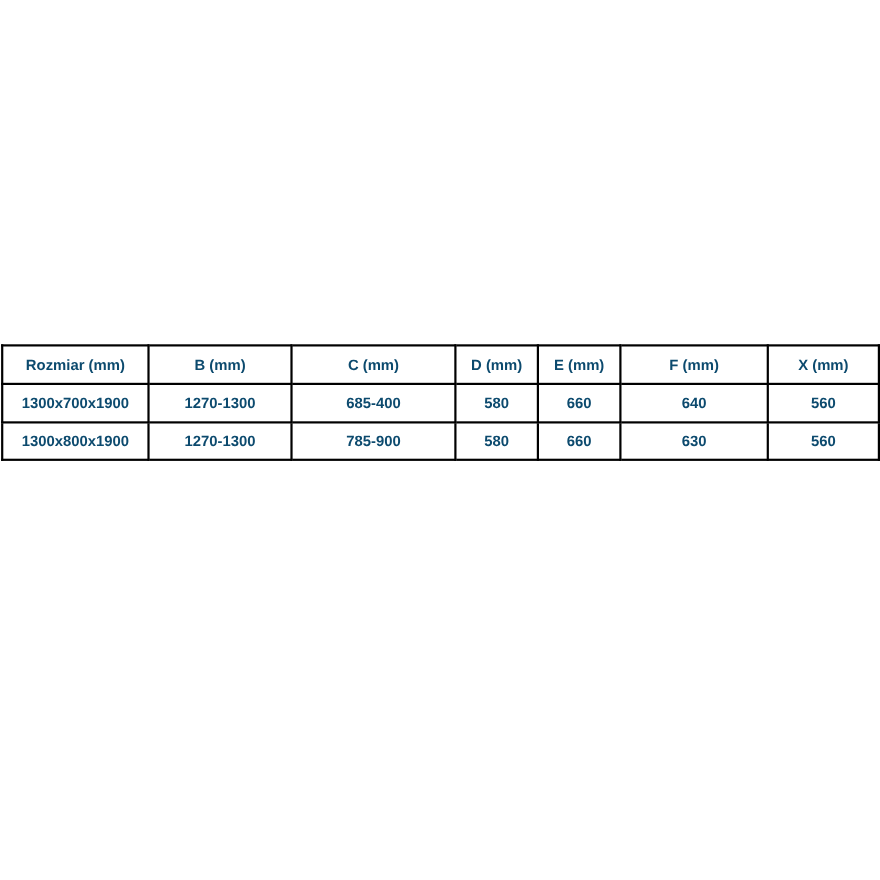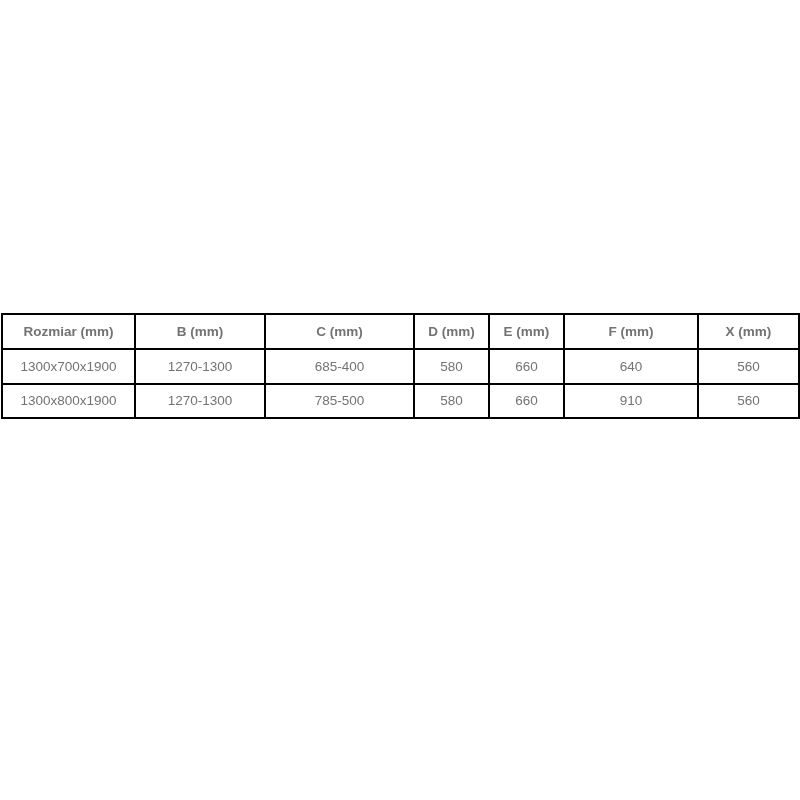--- a/index.html
+++ b/index.html
@@ -13,37 +13,37 @@
   #spec-table-wrap {
     position: absolute;
     top: 313px;
     left: 1px;
     width: 797px;
   }
   table.spec {
     border-collapse: collapse;
     table-layout: fixed;
     width: 797px;
-    color: #737373;
+    color: #0c4a6e;
   }
   table.spec th, table.spec td {
     border: 2px solid #000000;
     text-align: center;
     vertical-align: middle;
     font-size: 13.5px;
     padding: 0;
     overflow: hidden;
     white-space: nowrap;
   }
   table.spec th {
     font-weight: bold;
     height: 33px;
   }
   table.spec td {
-    font-weight: normal;
+    font-weight: bold;
     height: 32.5px;
   }
 </style>
 </head>
 <body>
 
 <div id="spec-table-wrap">
   <table class="spec">
     <colgroup>
         <col style="width: 133px;">
@@ -71,21 +71,21 @@
           <td>1270-1300</td>
           <td>685-400</td>
           <td>580</td>
           <td>660</td>
           <td>640</td>
           <td>560</td>
         </tr>
         <tr>
           <td>1300x800x1900</td>
           <td>1270-1300</td>
-          <td>785-500</td>
+          <td>785-900</td>
           <td>580</td>
           <td>660</td>
-          <td>910</td>
+          <td>630</td>
           <td>560</td>
         </tr>
       </tbody>
   </table>
 </div>
 
 </body></html>

